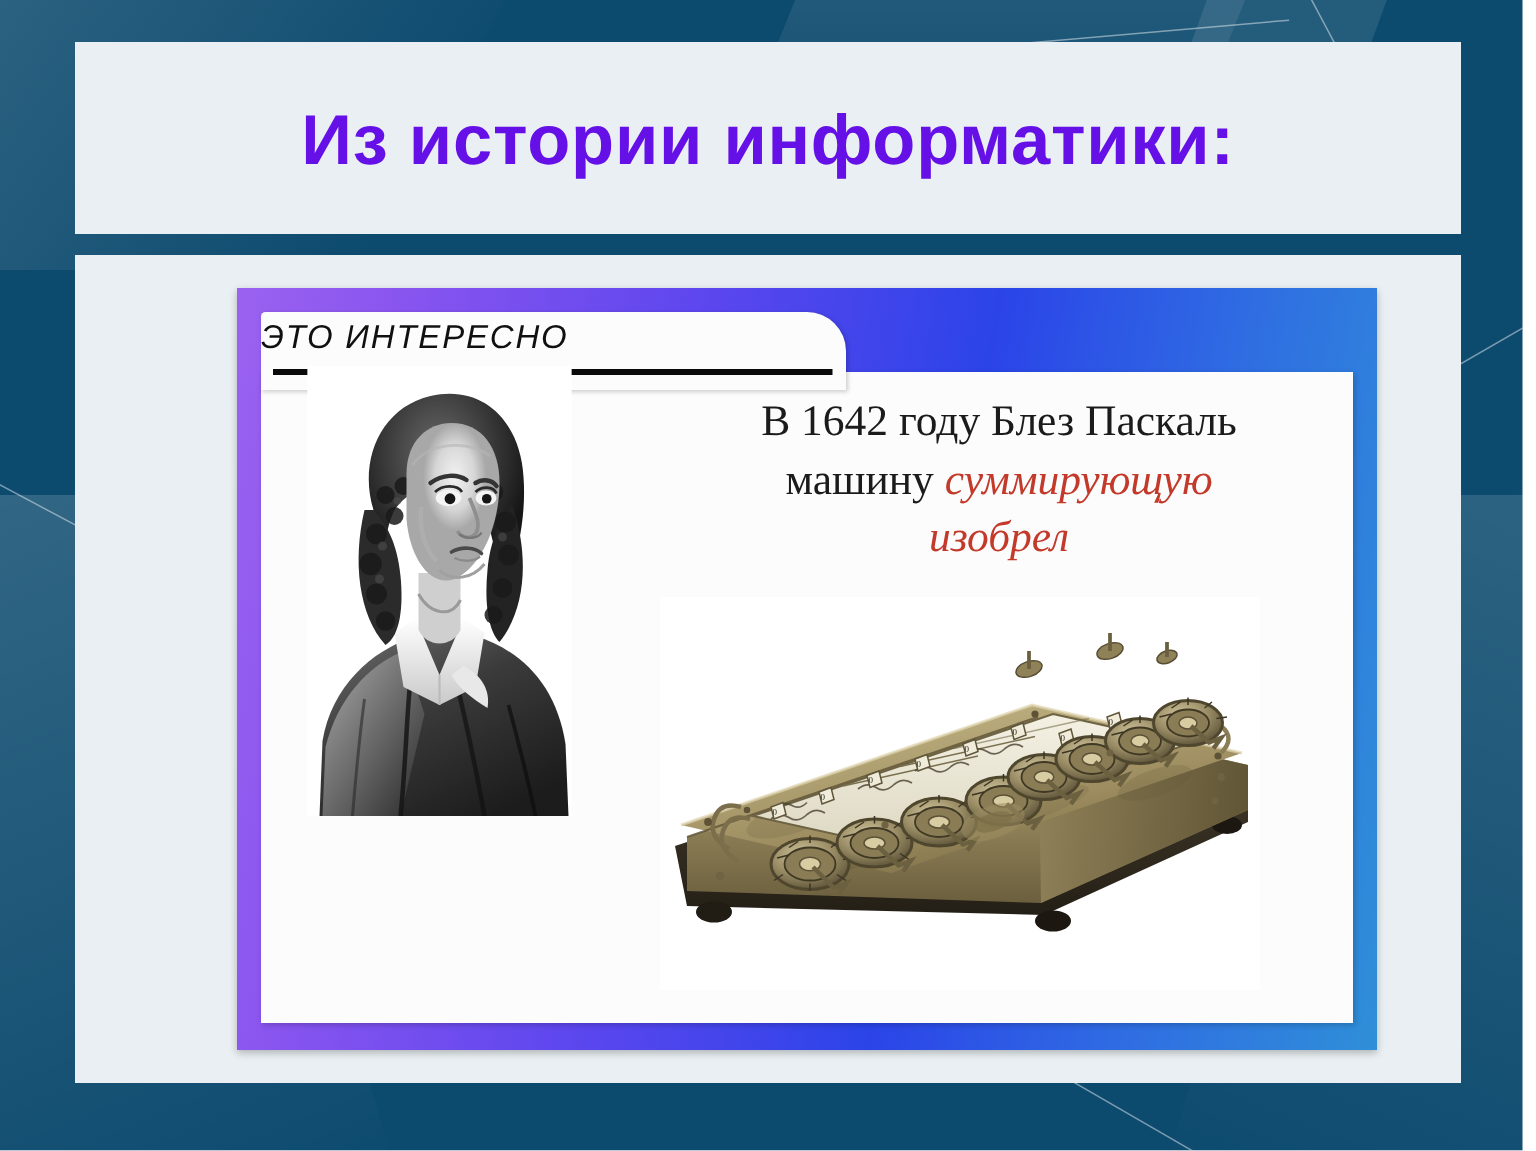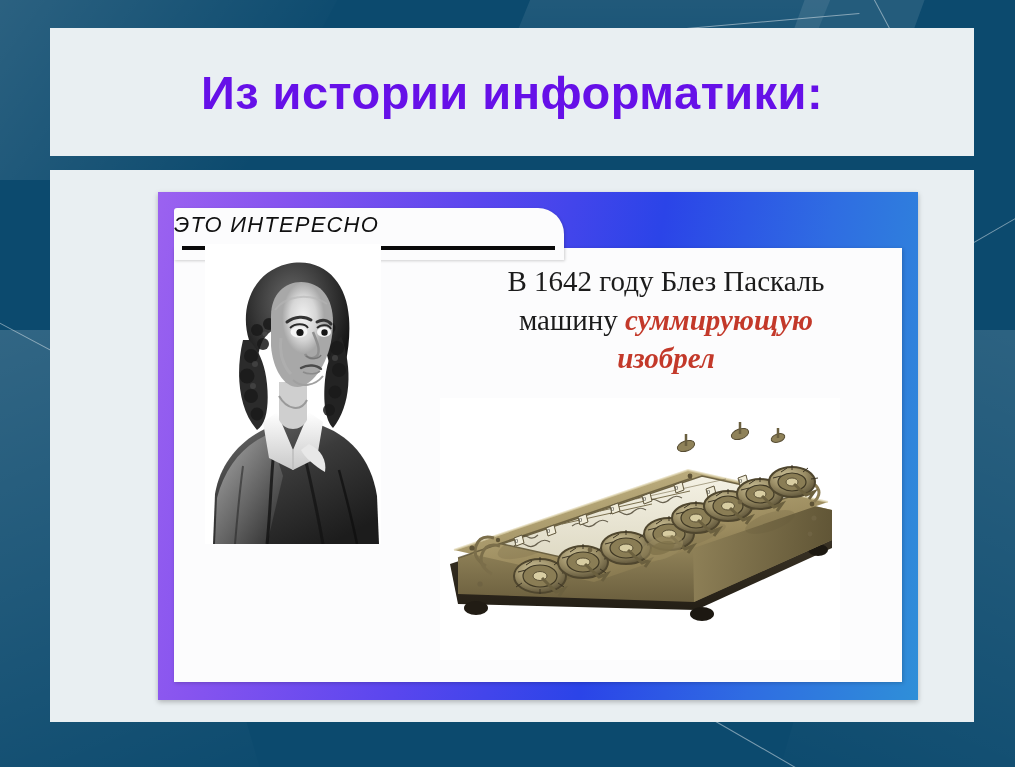--- a/index.html
+++ b/index.html
@@ -179,21 +179,21 @@
     width: 448px;
     text-align: center;
     font-family: "Liberation Serif", serif;
     font-size: 29px;
     line-height: 1.33;
     color: #1b1b1b;
     z-index: 6;
   }
   #caption .hl {
     color: #c3392a;
-    font-weight: bold;
+    font-weight: normal;
     font-style: italic;
   }
 
   
   #machine {
     position: absolute;
     left: 282px; top: 206px;
     width: 400px; height: 262px;
     z-index: 6;
   }

